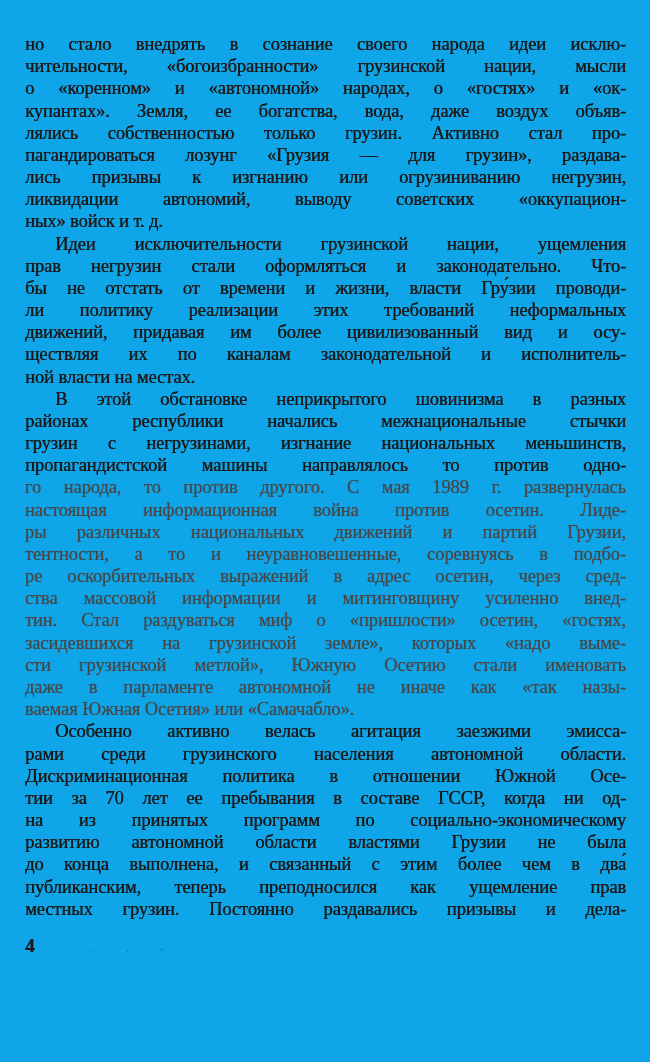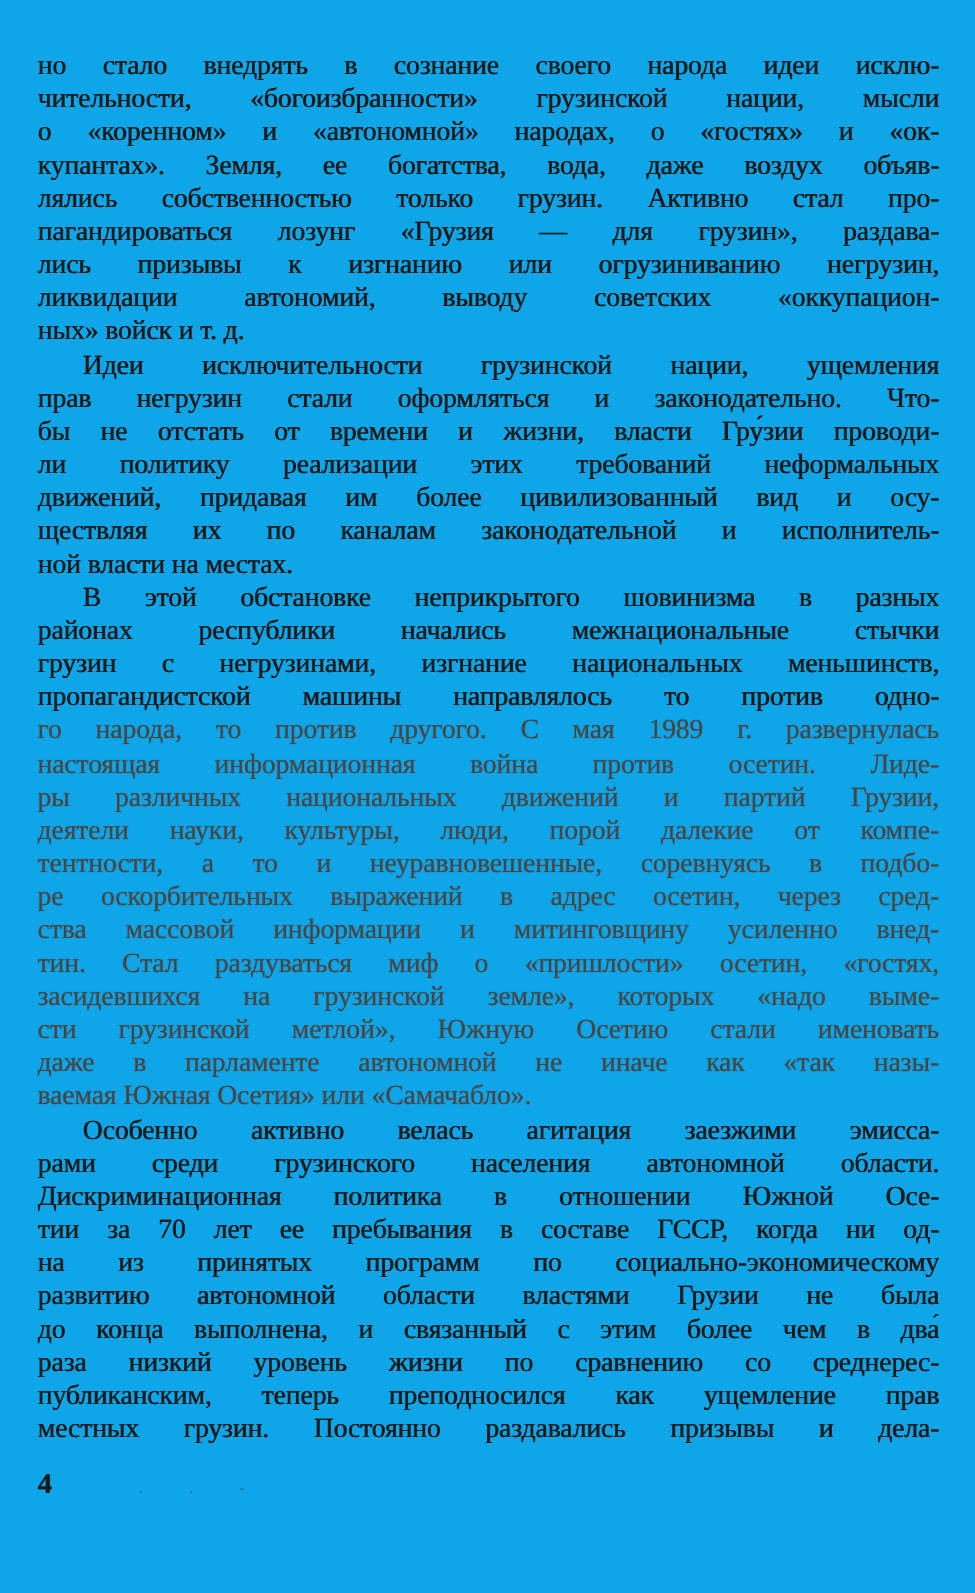--- a/index.html
+++ b/index.html
@@ -92,39 +92,37 @@
         <div class="line para-end">ной власти на местах.</div>
       </div>
       <div class="para">
         <div class="line indent">В этой обстановке неприкрытого шовинизма в разных</div>
         <div class="line">районах республики начались межнациональные стычки</div>
         <div class="line">грузин с негрузинами, изгнание национальных меньшинств,</div>
         <div class="line">пропагандистской машины направлялось то против одно-</div>
         <div class="line faded">го народа, то против другого. С мая 1989 г. развернулась</div>
         <div class="line faded">настоящая информационная война против осетин. Лиде-</div>
         <div class="line faded">ры различных национальных движений и партий Грузии,</div>
-        <div class="line faded">деятели науки, культуры, люди, порой далекие от компе-</div>
         <div class="line faded">тентности, а то и неуравновешенные, соревнуясь в подбо-</div>
         <div class="line faded">ре оскорбительных выражений в адрес осетин, через сред-</div>
         <div class="line faded">ства массовой информации и митинговщину усиленно внед-</div>
         <div class="line faded">тин. Стал раздуваться миф о «пришлости» осетин, «гостях,</div>
         <div class="line faded">засидевшихся на грузинской земле», которых «надо выме-</div>
         <div class="line faded">сти грузинской метлой», Южную Осетию стали именовать</div>
         <div class="line faded">даже в парламенте автономной не иначе как «так назы-</div>
         <div class="line para-end faded">ваемая Южная Осетия» или «Самачабло».</div>
       </div>
       <div class="para">
         <div class="line indent">Особенно активно велась агитация заезжими эмисса-</div>
         <div class="line">рами среди грузинского населения автономной области.</div>
         <div class="line">Дискриминационная политика в отношении Южной Осе-</div>
         <div class="line">тии за 70 лет ее пребывания в составе ГССР, когда ни од-</div>
         <div class="line">на из принятых программ по социально-экономическому</div>
         <div class="line">развитию автономной области властями Грузии не была</div>
         <div class="line">до конца выполнена, и связанный с этим более чем в два́</div>
-        <div class="line">раза низкий уровень жизни по сравнению со среднерес-</div>
         <div class="line">публиканским, теперь преподносился как ущемление прав</div>
         <div class="line">местных грузин. Постоянно раздавались призывы и дела-</div>
       </div>
     </div>
   <div class="footer">
     <span class="page-num">4</span>
     <span class="artifacts">. . -</span>
   </div>
 </div>
 

